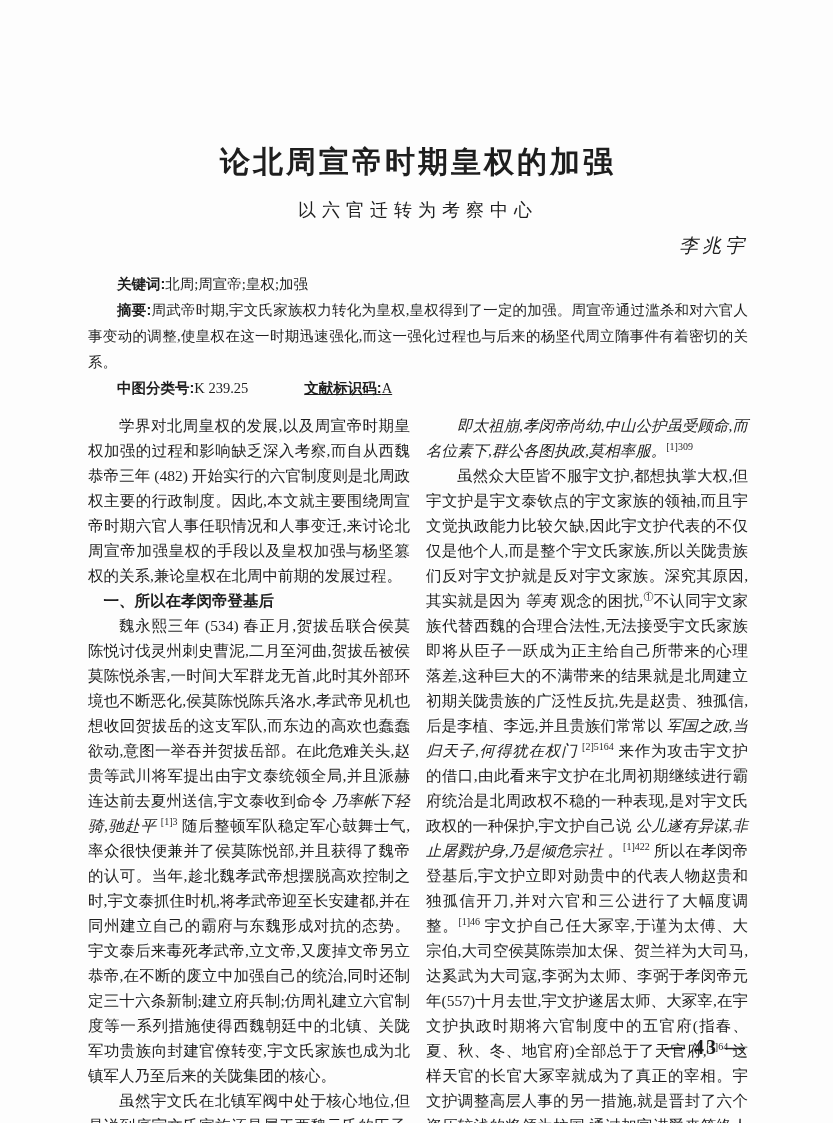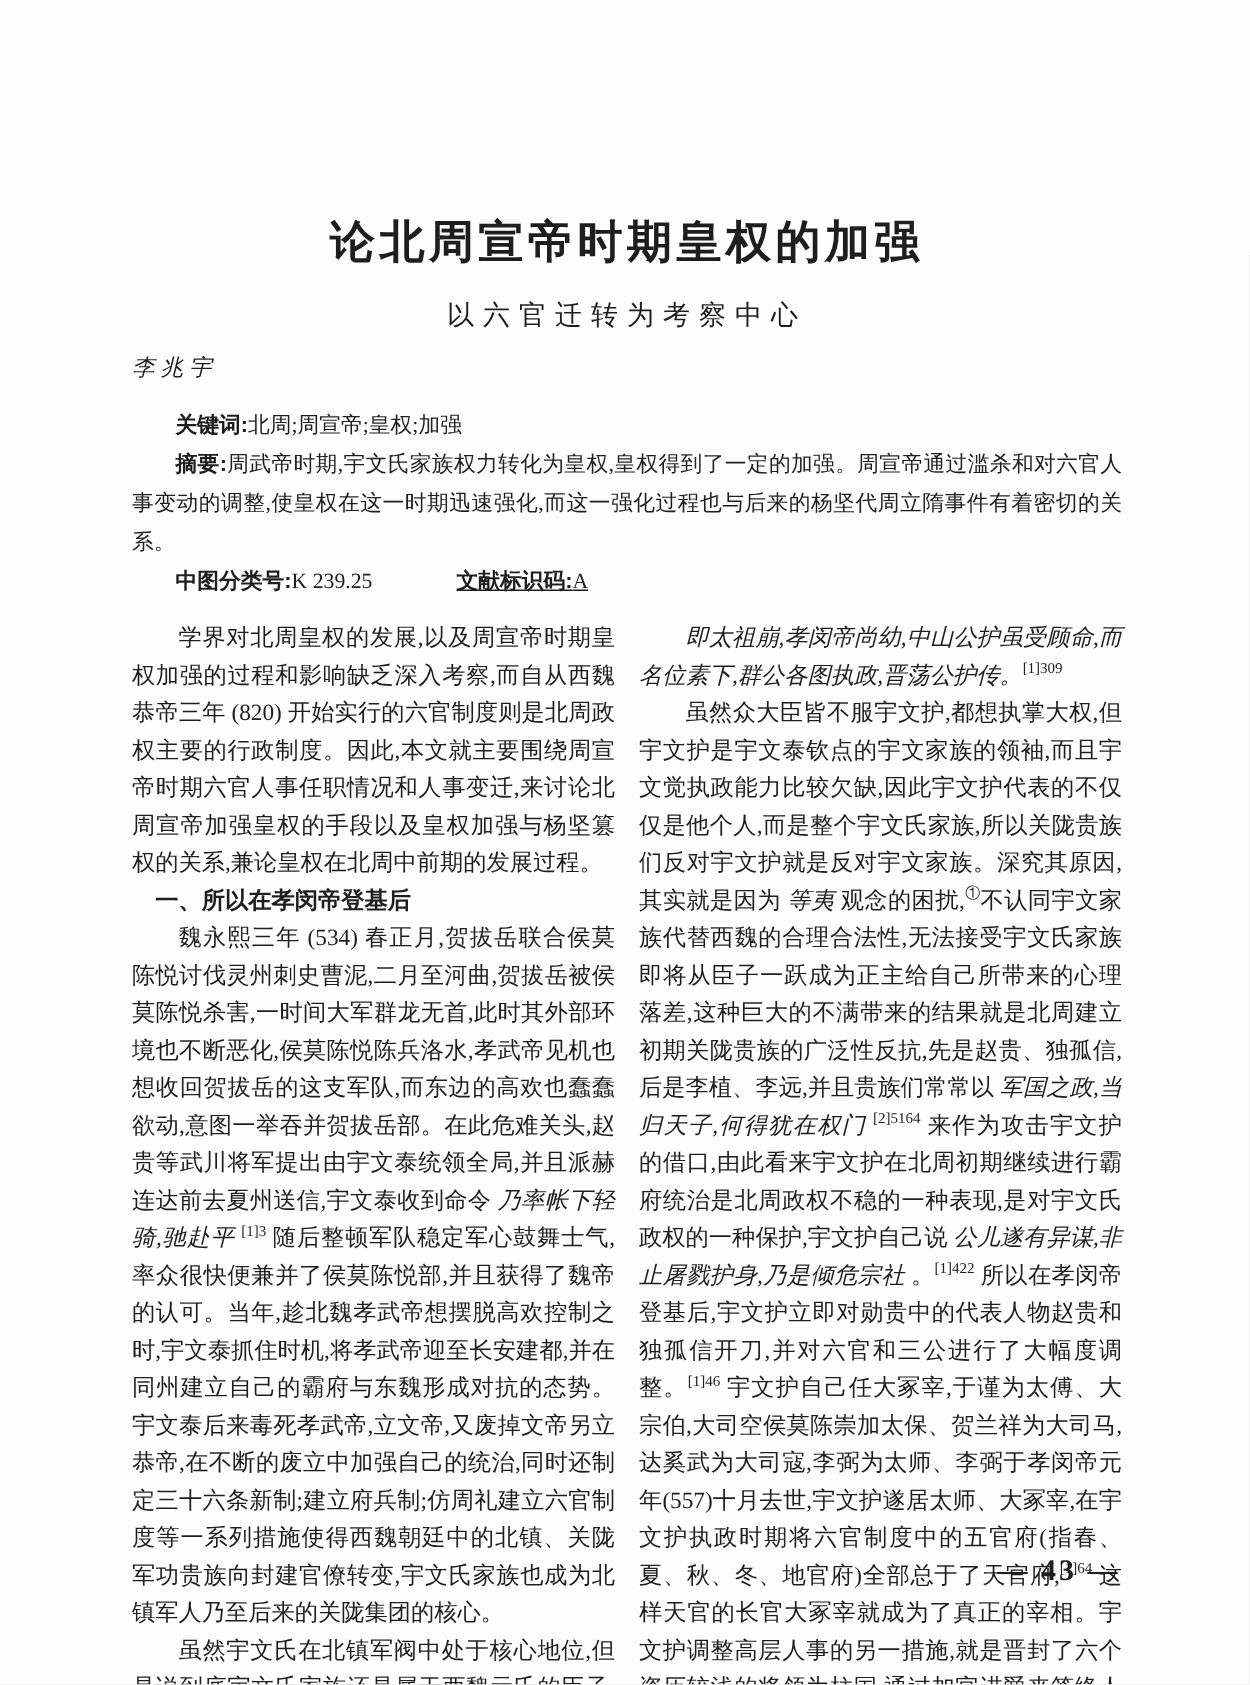--- a/index.html
+++ b/index.html
@@ -11,21 +11,21 @@
   .content{position:absolute;left:88px;top:0;width:660px;}
   .title{
     margin:142px 0 0 0;text-align:center;font-size:30px;font-weight:600;
     letter-spacing:3px;line-height:40px;
   }
   .subtitle{
     margin:16px 0 0 0;text-align:center;font-size:18px;
     letter-spacing:6px;line-height:24px;font-weight:400;
   }
   .author{
-    margin:13px 0 0 0;text-align:left;font-size:15px;font-style:italic;
+    margin:13px 0 0 0;text-align:right;font-size:19px;font-style:italic;
     letter-spacing:4px;line-height:22px;font-weight:400;
   }
   .abstract-block{margin-top:14px;font-size:14.5px;line-height:26px;text-align:justify;}
   .abstract-block p{margin:0;}
   .indent2{text-indent:2em;}
   .lbl{font-family:"Liberation Sans",sans-serif;font-weight:bold;}
   .meta-line{display:flex;text-indent:0;padding-left:2em;}
   .meta-item{white-space:nowrap;}
   .meta-gap1{margin-right:56px;}
   .meta-gap2{margin-right:76px;text-decoration:underline;}
@@ -57,27 +57,27 @@
       <p class="indent2"><span class="lbl">关键词:</span><span>北周;周宣帝;皇权;加强</span></p>
       <p class="indent2"><span class="lbl">摘要:</span><span>周武帝时期,宇文氏家族权力转化为皇权,皇权得到了一定的加强。周宣帝通过滥杀和对六官人事变动的调整,使皇权在这一时期迅速强化,而这一强化过程也与后来的杨坚代周立隋事件有着密切的关系。</span></p>
       <p class="meta-line">
         <span class="meta-item meta-gap1"><span class="lbl">中图分类号:</span><span>K 239.25</span></span>
         <span class="meta-item meta-gap2"><span class="lbl">文献标识码:</span><span>A</span></span>
       </p>
     </div>
 
     <div class="columns">
       <div class="col">
-          <p class="para"><span>学界对北周皇权的发展,以及周宣帝时期皇权加强的过程和影响缺乏深入考察,而自从西魏恭帝三年 (820) 开始实行的六官制度则是北周政权主要的行政制度。因此,本文就主要围绕周宣帝时期六官人事任职情况和人事变迁,来讨论北周宣帝加强皇权的手段以及皇权加强与杨坚篡权的关系,兼论皇权在北周中前期的发展过程。</span></p>
+          <p class="para"><span>学界对北周皇权的发展,以及周宣帝时期皇权加强的过程和影响缺乏深入考察,而自从西魏恭帝三年 (482) 开始实行的六官制度则是北周政权主要的行政制度。因此,本文就主要围绕周宣帝时期六官人事任职情况和人事变迁,来讨论北周宣帝加强皇权的手段以及皇权加强与杨坚篡权的关系,兼论皇权在北周中前期的发展过程。</span></p>
           <h3 class="sec-head"><span>一、所以在孝闵帝登基后</span></h3>
           <p class="para"><span>魏永熙三年 (534) 春正月,贺拔岳联合侯莫陈悦讨伐灵州刺史曹泥,二月至河曲,贺拔岳被侯莫陈悦杀害,一时间大军群龙无首,此时其外部环境也不断恶化,侯莫陈悦陈兵洛水,孝武帝见机也想收回贺拔岳的这支军队,而东边的高欢也蠢蠢欲动,意图一举吞并贺拔岳部。在此危难关头,赵贵等武川将军提出由宇文泰统领全局,并且派赫连达前去夏州送信,宇文泰收到命令 </span><span class="kai">乃率帐下轻骑,驰赴平</span><span> </span><sup class="cite">[1]3</sup><span> 随后整顿军队稳定军心鼓舞士气,率众很快便兼并了侯莫陈悦部,并且获得了魏帝的认可。当年,趁北魏孝武帝想摆脱高欢控制之时,宇文泰抓住时机,将孝武帝迎至长安建都,并在同州建立自己的霸府与东魏形成对抗的态势。宇文泰后来毒死孝武帝,立文帝,又废掉文帝另立恭帝,在不断的废立中加强自己的统治,同时还制定三十六条新制;建立府兵制;仿周礼建立六官制度等一系列措施使得西魏朝廷中的北镇、关陇军功贵族向封建官僚转变,宇文氏家族也成为北镇军人乃至后来的关陇集团的核心。</span></p>
           <p class="para"><span>虽然宇文氏在北镇军阀中处于核心地位,但是说到底宇文氏家族还是属于西魏元氏的臣子,权力随时有可能旁落。《周书》《晋荡公护传》记载: </span></p>
         </div>
       <div class="col">
-          <p class="para"><span class="kai">即太祖崩,孝闵帝尚幼,中山公护虽受顾命,而名位素下,群公各图执政,晋荡公护传。</span><sup class="cite">[1]309</sup></p>
+          <p class="para"><span class="kai">即太祖崩,孝闵帝尚幼,中山公护虽受顾命,而名位素下,群公各图执政,莫相率服。</span><sup class="cite">[1]309</sup></p>
           <p class="para"><span>虽然众大臣皆不服宇文护,都想执掌大权,但宇文护是宇文泰钦点的宇文家族的领袖,而且宇文觉执政能力比较欠缺,因此宇文护代表的不仅仅是他个人,而是整个宇文氏家族,所以关陇贵族们反对宇文护就是反对宇文家族。深究其原因,其实就是因为 </span><span class="kai">等夷</span><span> 观念的困扰,</span><sup class="cite">①</sup><span>不认同宇文家族代替西魏的合理合法性,无法接受宇文氏家族即将从臣子一跃成为正主给自己所带来的心理落差,这种巨大的不满带来的结果就是北周建立初期关陇贵族的广泛性反抗,先是赵贵、独孤信,后是李植、李远,并且贵族们常常以 </span><span class="kai">军国之政,当归天子,何得犹在权门</span><span> </span><sup class="cite">[2]5164</sup><span> 来作为攻击宇文护的借口,由此看来宇文护在北周初期继续进行霸府统治是北周政权不稳的一种表现,是对宇文氏政权的一种保护,宇文护自己说 </span><span class="kai">公儿遂有异谋,非止屠戮护身,乃是倾危宗社</span><span> 。</span><sup class="cite">[1]422</sup><span> 所以在孝闵帝登基后,宇文护立即对勋贵中的代表人物赵贵和独孤信开刀,并对六官和三公进行了大幅度调整。</span><sup class="cite">[1]46</sup><span> 宇文护自己任大冢宰,于谨为太傅、大宗伯,大司空侯莫陈崇加太保、贺兰祥为大司马,达奚武为大司寇,李弼为太师、李弼于孝闵帝元年(557)十月去世,宇文护遂居太师、大冢宰,在宇文护执政时期将六官制度中的五官府(指春、夏、秋、冬、地官府)全部总于了天官府,</span><sup class="cite">[1]64</sup><span> 这样天官的长官大冢宰就成为了真正的宰相。宇文护调整高层人事的另一措施,就是晋封了六个资历较浅的将领为柱国,通过加官进爵来笼络人心,这样的安排也确实发挥出了强大的效力,杀死赵贵、独孤信以及挫败高平李氏家族的李远李直父子叛乱便是证明。由此,北周由宇文泰时期的 </span></p>
         </div>
     </div>
 
   </div>
 
   <div class="page-number">— 43 —</div>
 </div>
 
 </body></html>

